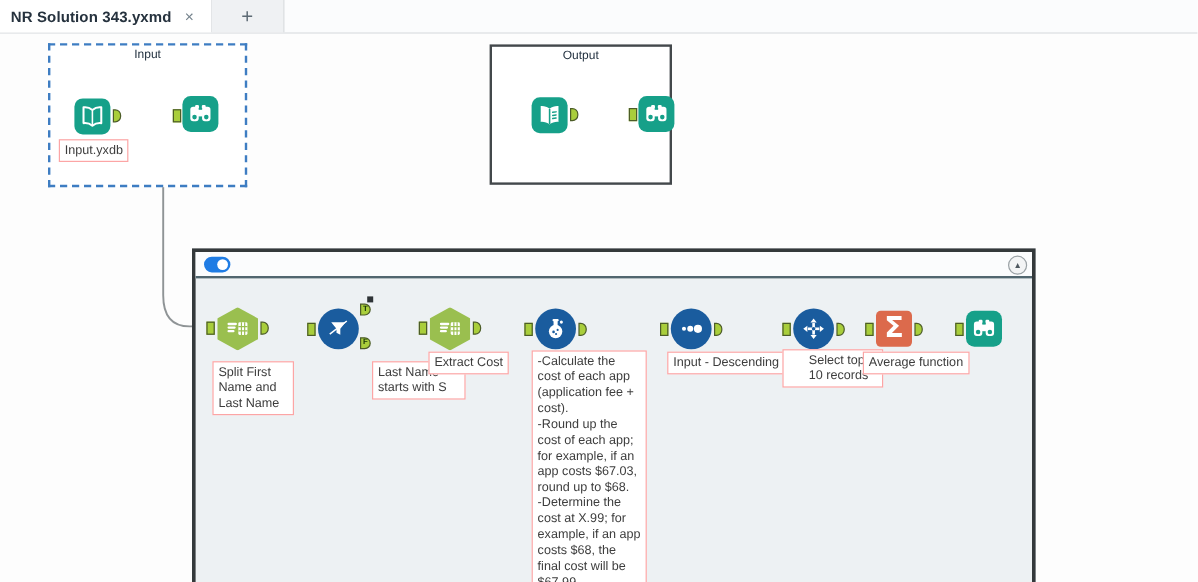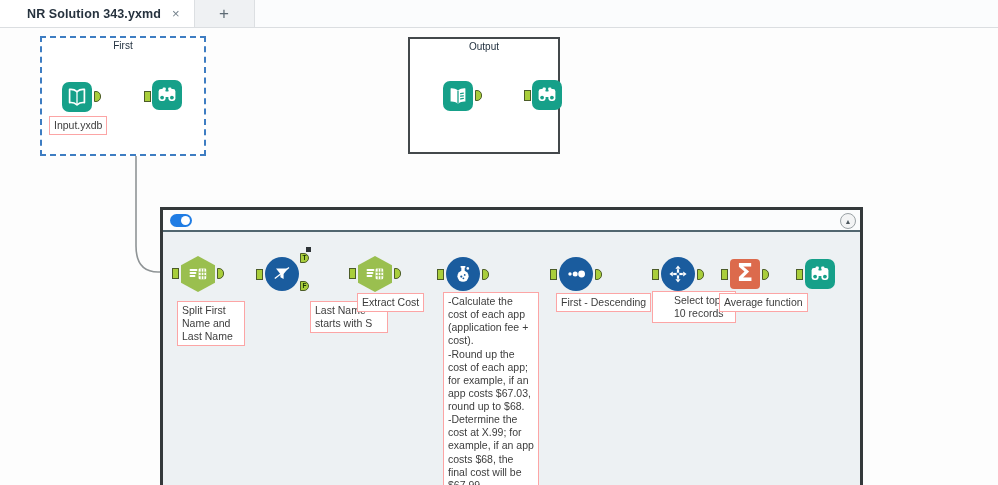--- a/index.html
+++ b/index.html
@@ -3,21 +3,21 @@
 <meta charset="utf-8">
 <style>
   * { margin:0; padding:0; box-sizing:border-box; }
   html,body { width:998px; height:485px; overflow:hidden;
     font-family:"Liberation Sans", sans-serif; background:#fdfdfd; }
   body { position:relative; }
 
   
   .tabbar { position:absolute; left:0; top:0; width:998px; height:28px;
     background:#fbfcfd; border-bottom:1px solid #dbdee1; display:flex; align-items:stretch; }
-  .tab { display:flex; align-items:center; gap:9px; padding:0 12px 0 27px;
+  .tab { display:flex; align-items:center; gap:9px; padding:0 12px 0 9px;
     background:#ffffff; border-right:1px solid #dcdfe2; cursor:default; }
   .tab-title { font-size:12.5px; color:#26323e; font-weight:600; letter-spacing:.1px; }
   .tab-close { font-size:13px; color:#74828c; line-height:1; padding:1px 2px; cursor:pointer; }
   .newtab { width:60px; display:flex; align-items:center; justify-content:center;
     background:#eff1f3; border-right:1px solid #dcdfe2; cursor:pointer; }
   .newtab-glyph { font-size:17px; color:#5d6a74; font-weight:400; }
 
   
   .container-box { position:absolute; background:#ffffff; }
   .container-title { position:absolute; top:2px; left:0; right:0; text-align:center;
@@ -91,21 +91,21 @@
   <path d="M224 274 H256"></path>
   <path d="M309 258 C326 258 331 273 349 273"></path>
   <path d="M401 274 H437"></path>
   <path d="M489 274 H550"></path>
   <path d="M602 274 H652"></path>
   <path d="M704 274 H721"></path>
   <path d="M769 274 H796"></path>
 </svg>
 
 <div class="container-box input-container">
-  <div class="container-title">First</div>
+  <div class="container-title">Input</div>
 </div>
 
 <div class="tool sq" style="left:62px; top:82px;">
   <svg width="24" height="24" viewBox="0 0 24 24">
     <path d="M12 6.6 C10 4.9 7 4.1 4.6 4.4 V17.6 C7 17.3 10 18.1 12 19.8 C14 18.1 17 17.3 19.4 17.6 V4.4 C17 4.1 14 4.9 12 6.6 Z" fill="none" stroke="#fff" stroke-width="1.7" stroke-linejoin="round"></path>
     <path d="M12 7 V19.4" stroke="#fff" stroke-width="1.3"></path>
   </svg>
 </div>
 <div class="anchor anchor-out" style="left:94px; top:91px;"></div>
 
@@ -245,15 +245,15 @@
   </svg>
 </div>
 <div class="anchor" style="left:796px; top:269px;"></div>
 
 <div class="note" style="left:177px; top:301px; width:68px;">Split First Name and Last Name</div>
 <div class="note" style="left:262px; top:301px; width:78px;margin-left:48px;">Last Name starts with S</div>
 <div class="note" style="left:357px; top:293px;">Extract Cost</div>
 <div class="note note-pre" style="left:443px; top:292px; width:96px;">-Calculate the cost of each app (application fee + cost).
 -Round up the cost of each app; for example, if an app costs $67.03, round up to $68.
 -Determine the cost at X.99; for example, if an app costs $68, the final cost will be $67.99.</div>
-<div class="note" style="left:556px; top:293px;">First - Descending</div>
+<div class="note" style="left:556px; top:293px;">Input - Descending</div>
 <div class="note" style="left:652px; top:291px; width:84px;padding-left:21px;">Select top 10 records</div>
 <div class="note" style="left:719px; top:293px;">Average function</div>
 
 </body></html>

